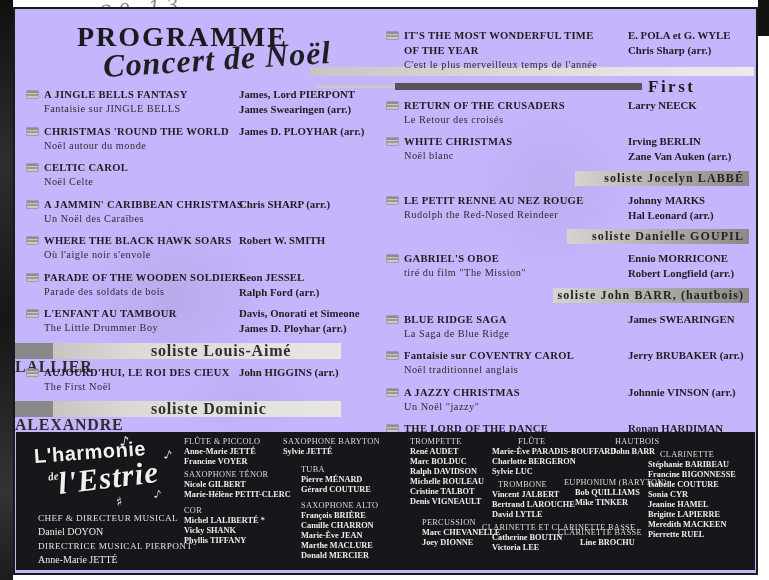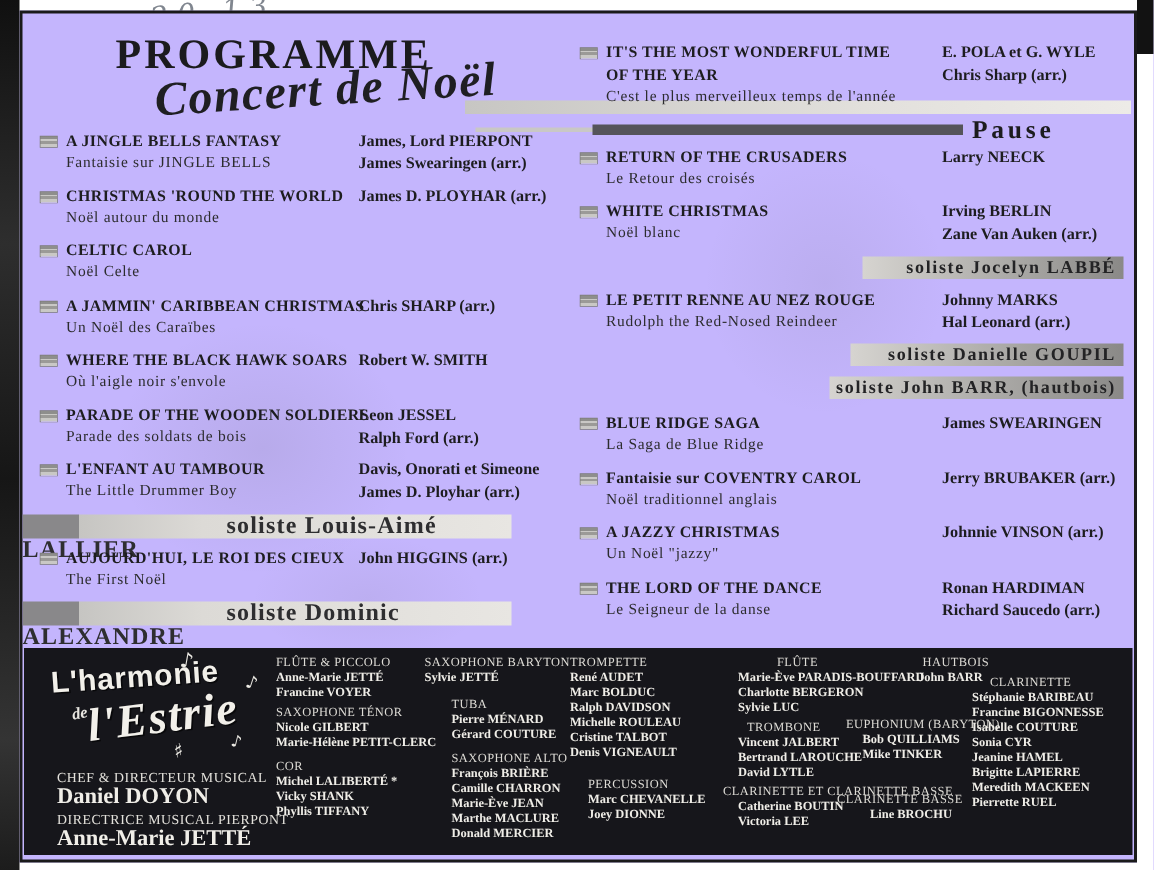--- a/index.html
+++ b/index.html
@@ -78,25 +78,25 @@
   .logo-l3{position:absolute;left:42px;top:28px;font-size:31px;font-style:italic;
     font-weight:700;letter-spacing:1px;color:#f2f0ea;transform:rotate(-7deg);
     text-shadow:1px 1px 0 rgba(0,0,0,0.6);}
   .note{position:absolute;color:#eceae4;font-family:"DejaVu Sans", sans-serif;}
   .n1{left:104px;top:1px;font-size:14px;transform:rotate(10deg);}
   .n2{left:148px;top:16px;font-size:12px;transform:rotate(18deg);}
   .n3{left:100px;top:62px;font-size:13px;transform:rotate(-8deg);}
   .n4{left:138px;top:56px;font-size:11px;transform:rotate(14deg);}
   .direction{position:absolute;left:22px;top:80px;}
   .role{font-size:9.2px;letter-spacing:0.4px;line-height:13px;color:#e3e1db;white-space:nowrap;}
-  .dname{font-size:15px;font-weight:700;line-height:13px;color:#f0eee8;white-space:nowrap;}
+  .dname{font-size:10px;font-weight:400;line-height:13px;color:#f0eee8;white-space:nowrap;}
   .role+ .dname{margin-bottom:2px;}
   
   .bcol{position:absolute;top:5px;font-size:8.3px;line-height:10px;}
-  .bc1{left:168px;} .bc2{left:267px;} .bc3{left:364px;} .bc4{left:476px;} .bc5{left:542px;} .bc6{left:632px;}
+  .bc1{left:168px;} .bc2{left:267px;} .bc3{left:394px;} .bc4{left:476px;} .bc5{left:542px;} .bc6{left:632px;}
   .bgroup{margin-bottom:0;}
   .bhead{letter-spacing:0.3px;color:#dedcd6;white-space:nowrap;}
   .bname{font-weight:700;color:#efede7;white-space:nowrap;}
   
   .g-mt3{margin-top:3px;}  .g-mt6{margin-top:6px;}
   .g-mt8{margin-top:8px;}  .g-mt11{margin-top:11px;} .g-mt13{margin-top:13px;}
   .g-mt20{margin-top:20px;} .g-mt21{margin-top:21px;}
   .g-ind18{margin-left:18px;} .g-ind12{margin-left:12px;}
   .h-ind26{margin-left:26px;} .h-ind57{margin-left:57px;} .n-ind54{margin-left:54px;}
   .h-ind6{margin-left:6px;} .h-ind14{} .n-ind22{margin-left:22px;}
@@ -225,21 +225,21 @@
         <div class="s">C'est le plus merveilleux temps de l'année</div>
         </div>
       <div class="comp">
           <div class="c">E. POLA et G. WYLE</div>
         <div class="c2">Chris Sharp (arr.)</div>
         </div>
     </div>
 
     <div class="pause-row">
       <div class="pause-bar"></div>
-      <div class="pause-label">Pause</div>
+      <div class="pause-label">First</div>
     </div>
 
     <div class="item">
       <span class="bullet"></span>
       <div class="titles">
           <div class="t">RETURN OF THE CRUSADERS</div>
         <div class="s">Le Retour des croisés</div>
         </div>
       <div class="comp">
           <div class="c">Larry NEECK</div>
@@ -269,20 +269,31 @@
         </div>
       <div class="comp">
           <div class="c">Johnny MARKS</div>
         <div class="c2">Hal Leonard (arr.)</div>
         </div>
     </div>
 
     <div class="sol-right sr2">
       <span>soliste Danielle GOUPIL</span></div>
 
+    <div class="item">
+      <span class="bullet"></span>
+      <div class="titles">
+          <div class="t">GABRIEL'S OBOE</div>
+        <div class="s">tiré du film "The Mission"</div>
+        </div>
+      <div class="comp">
+          <div class="c">Ennio MORRICONE</div>
+        <div class="c2">Robert Longfield (arr.)</div>
+        </div>
+    </div>
 
     <div class="sol-right sr3">
       <span>soliste John BARR, (hautbois)</span></div>
 
     <div class="item">
       <span class="bullet"></span>
       <div class="titles">
           <div class="t">BLUE RIDGE SAGA</div>
         <div class="s">La Saga de Blue Ridge</div>
         </div>

